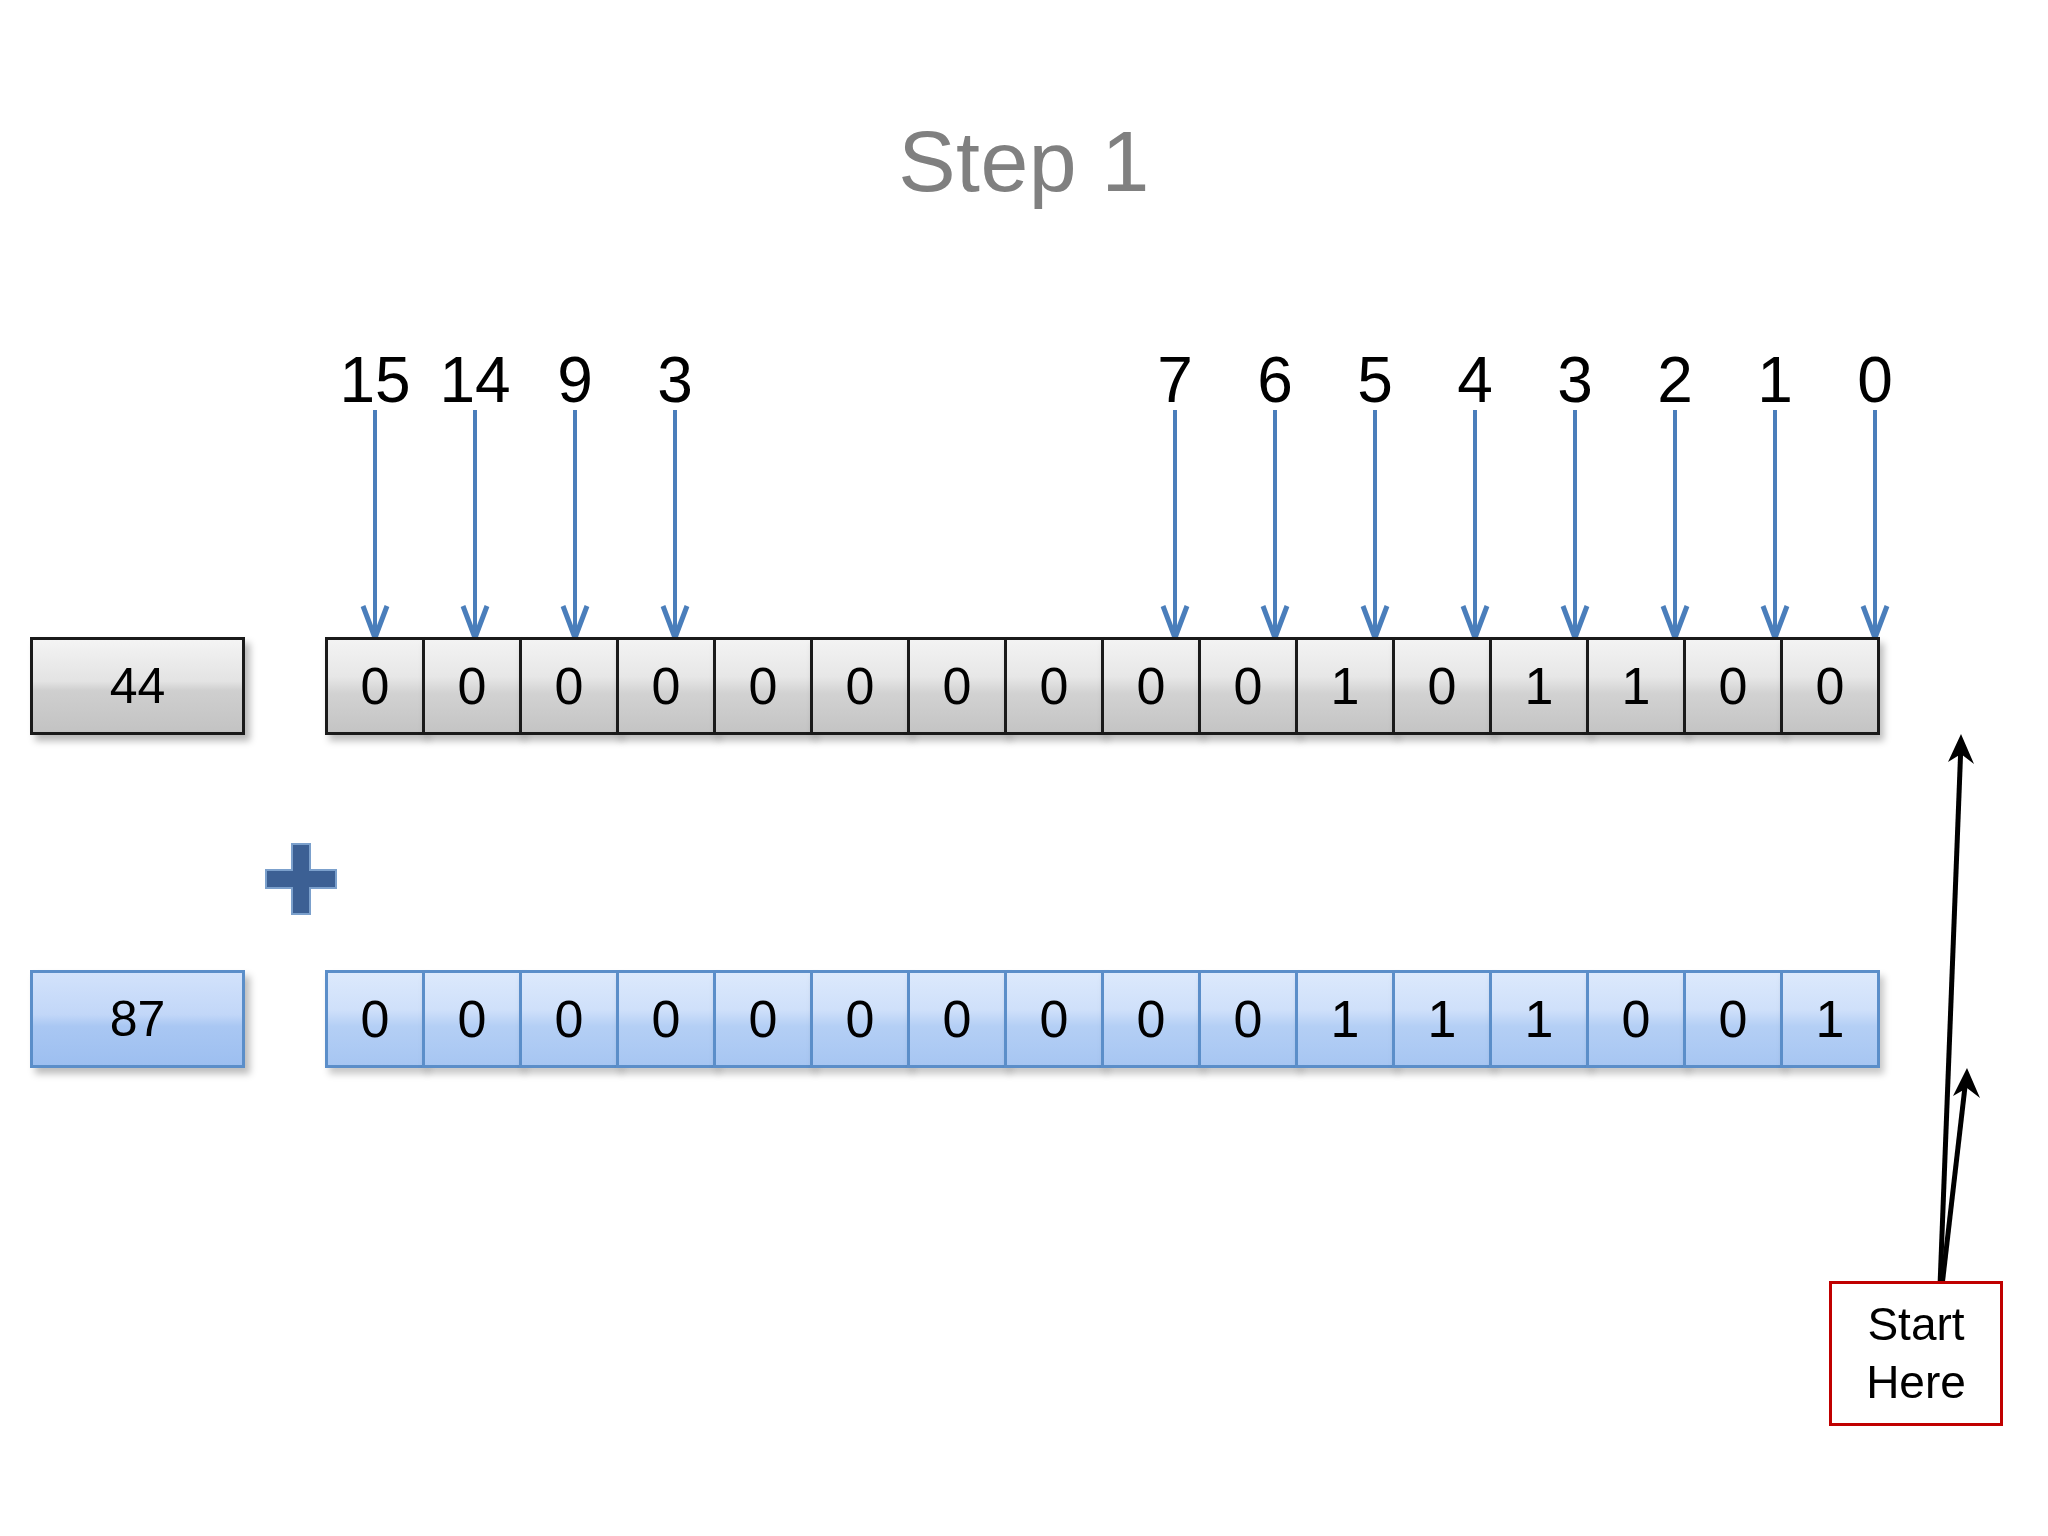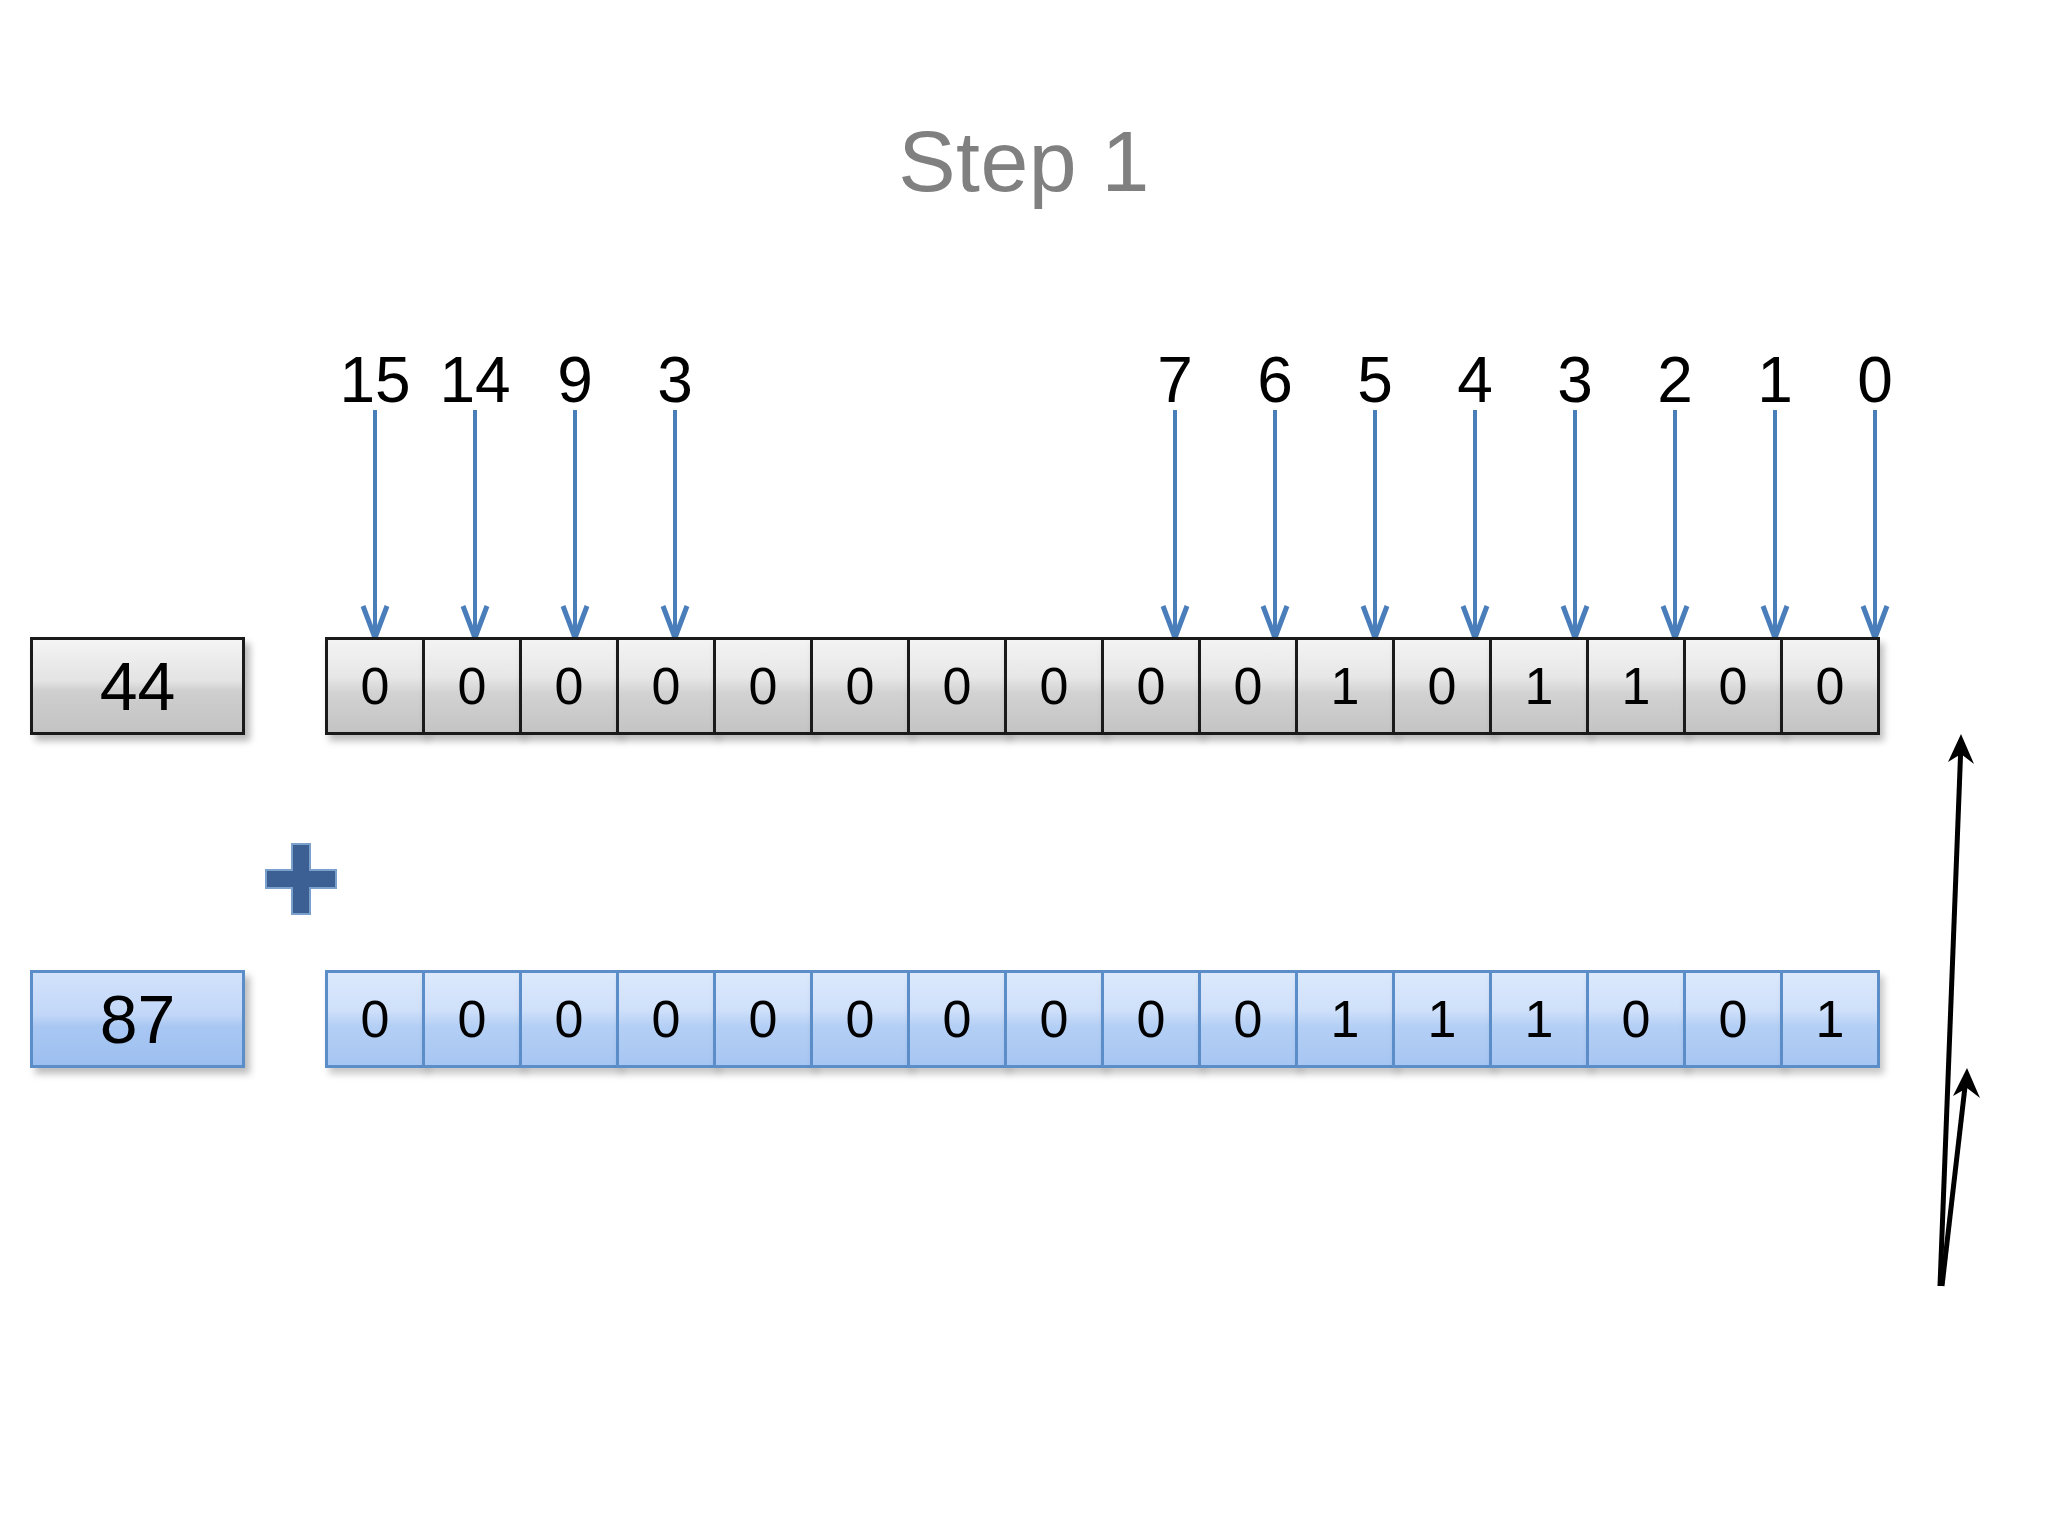--- a/index.html
+++ b/index.html
@@ -60,21 +60,21 @@
   }
 
   
   .value-chip {
     position: absolute;
     width: 215px;
     height: 98px;
     display: flex;
     align-items: center;
     justify-content: center;
-    font-size: 68px;
+    font-size: 50px;
     color: #000000;
     box-sizing: border-box;
   }
   .value-chip.gray {
     left: 30px;
     top: 637px;
     background: linear-gradient(to bottom, #f4f4f4 0%, #e3e3e3 45%, #cfcfcf 55%, #c3c3c3 100%);
     border: 3px solid #1a1a1a;
     box-shadow: 5px 6px 7px rgba(0,0,0,0.28);
   }
@@ -287,14 +287,18 @@
       <path d="M120 556 L141 13" stroke="#000000" stroke-width="5" fill="none"></path>
       <path d="M141 4 L128 32 L141 24 L154 34 Z" fill="#000000"></path>
     </g>
 
     <g>
       <path d="M122 556 L146 348" stroke="#000000" stroke-width="5" fill="none"></path>
       <path d="M147 338 L133 366 L147 358 L160 368 Z" fill="#000000"></path>
     </g>
   </svg>
 
+  <div id="start-here-box" style="border-color: rgb(192, 0, 0);">
+    <span>Start</span>
+    <span>Here</span>
+  </div>
 
 </div>
 
 </body></html>

